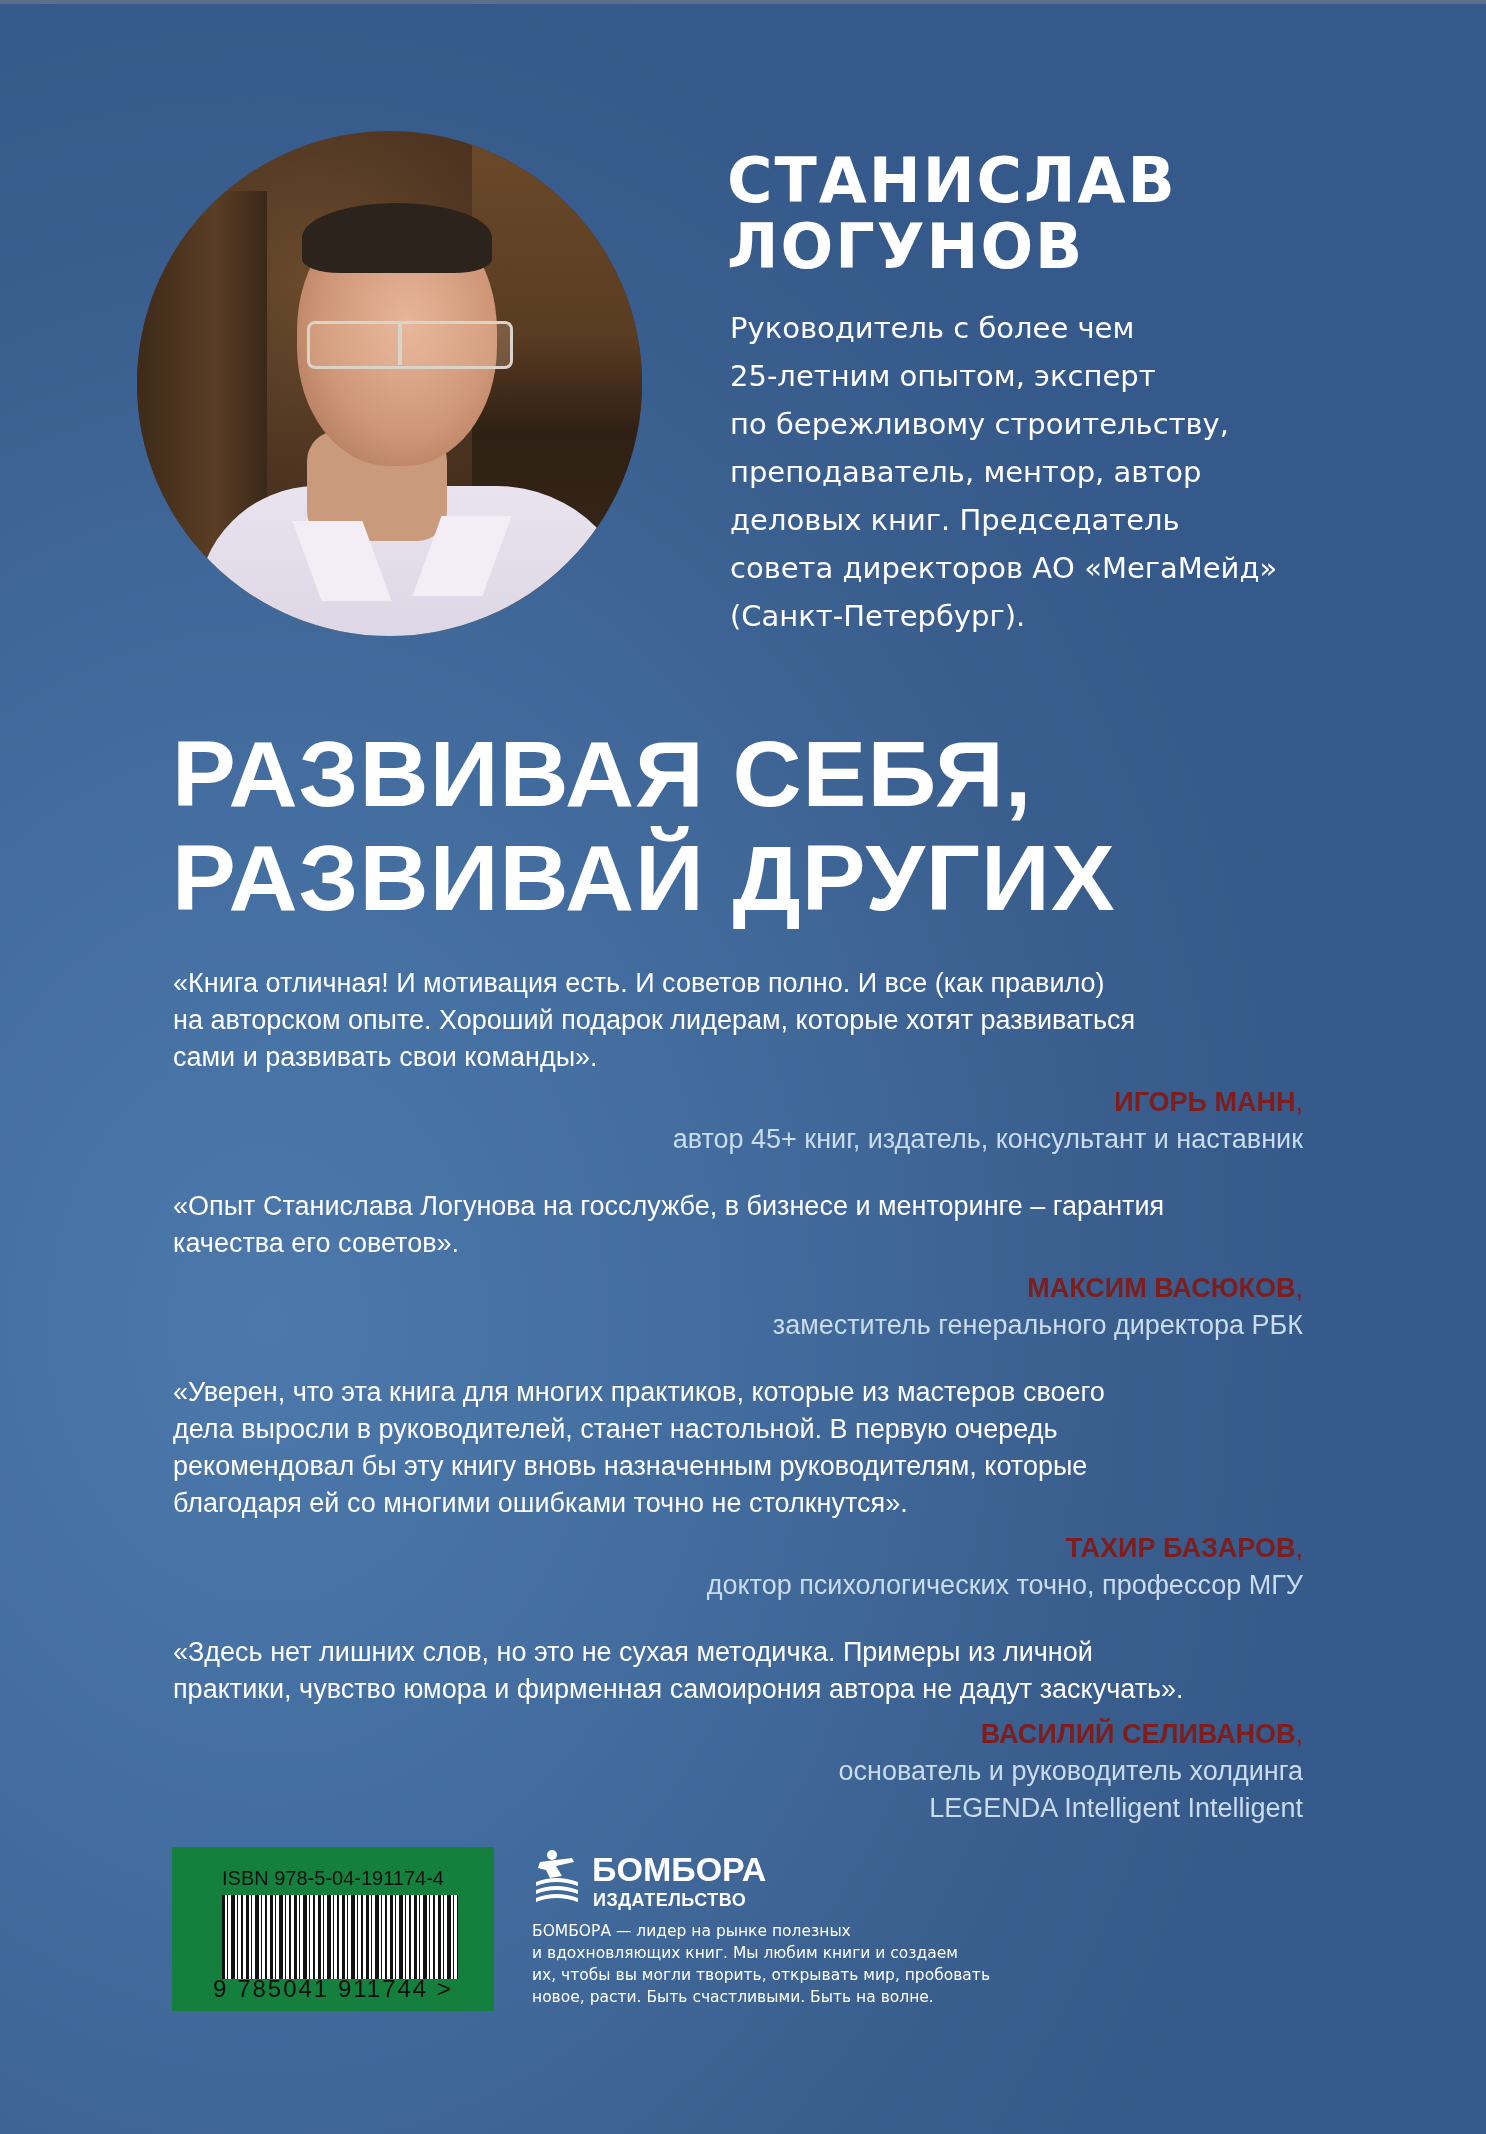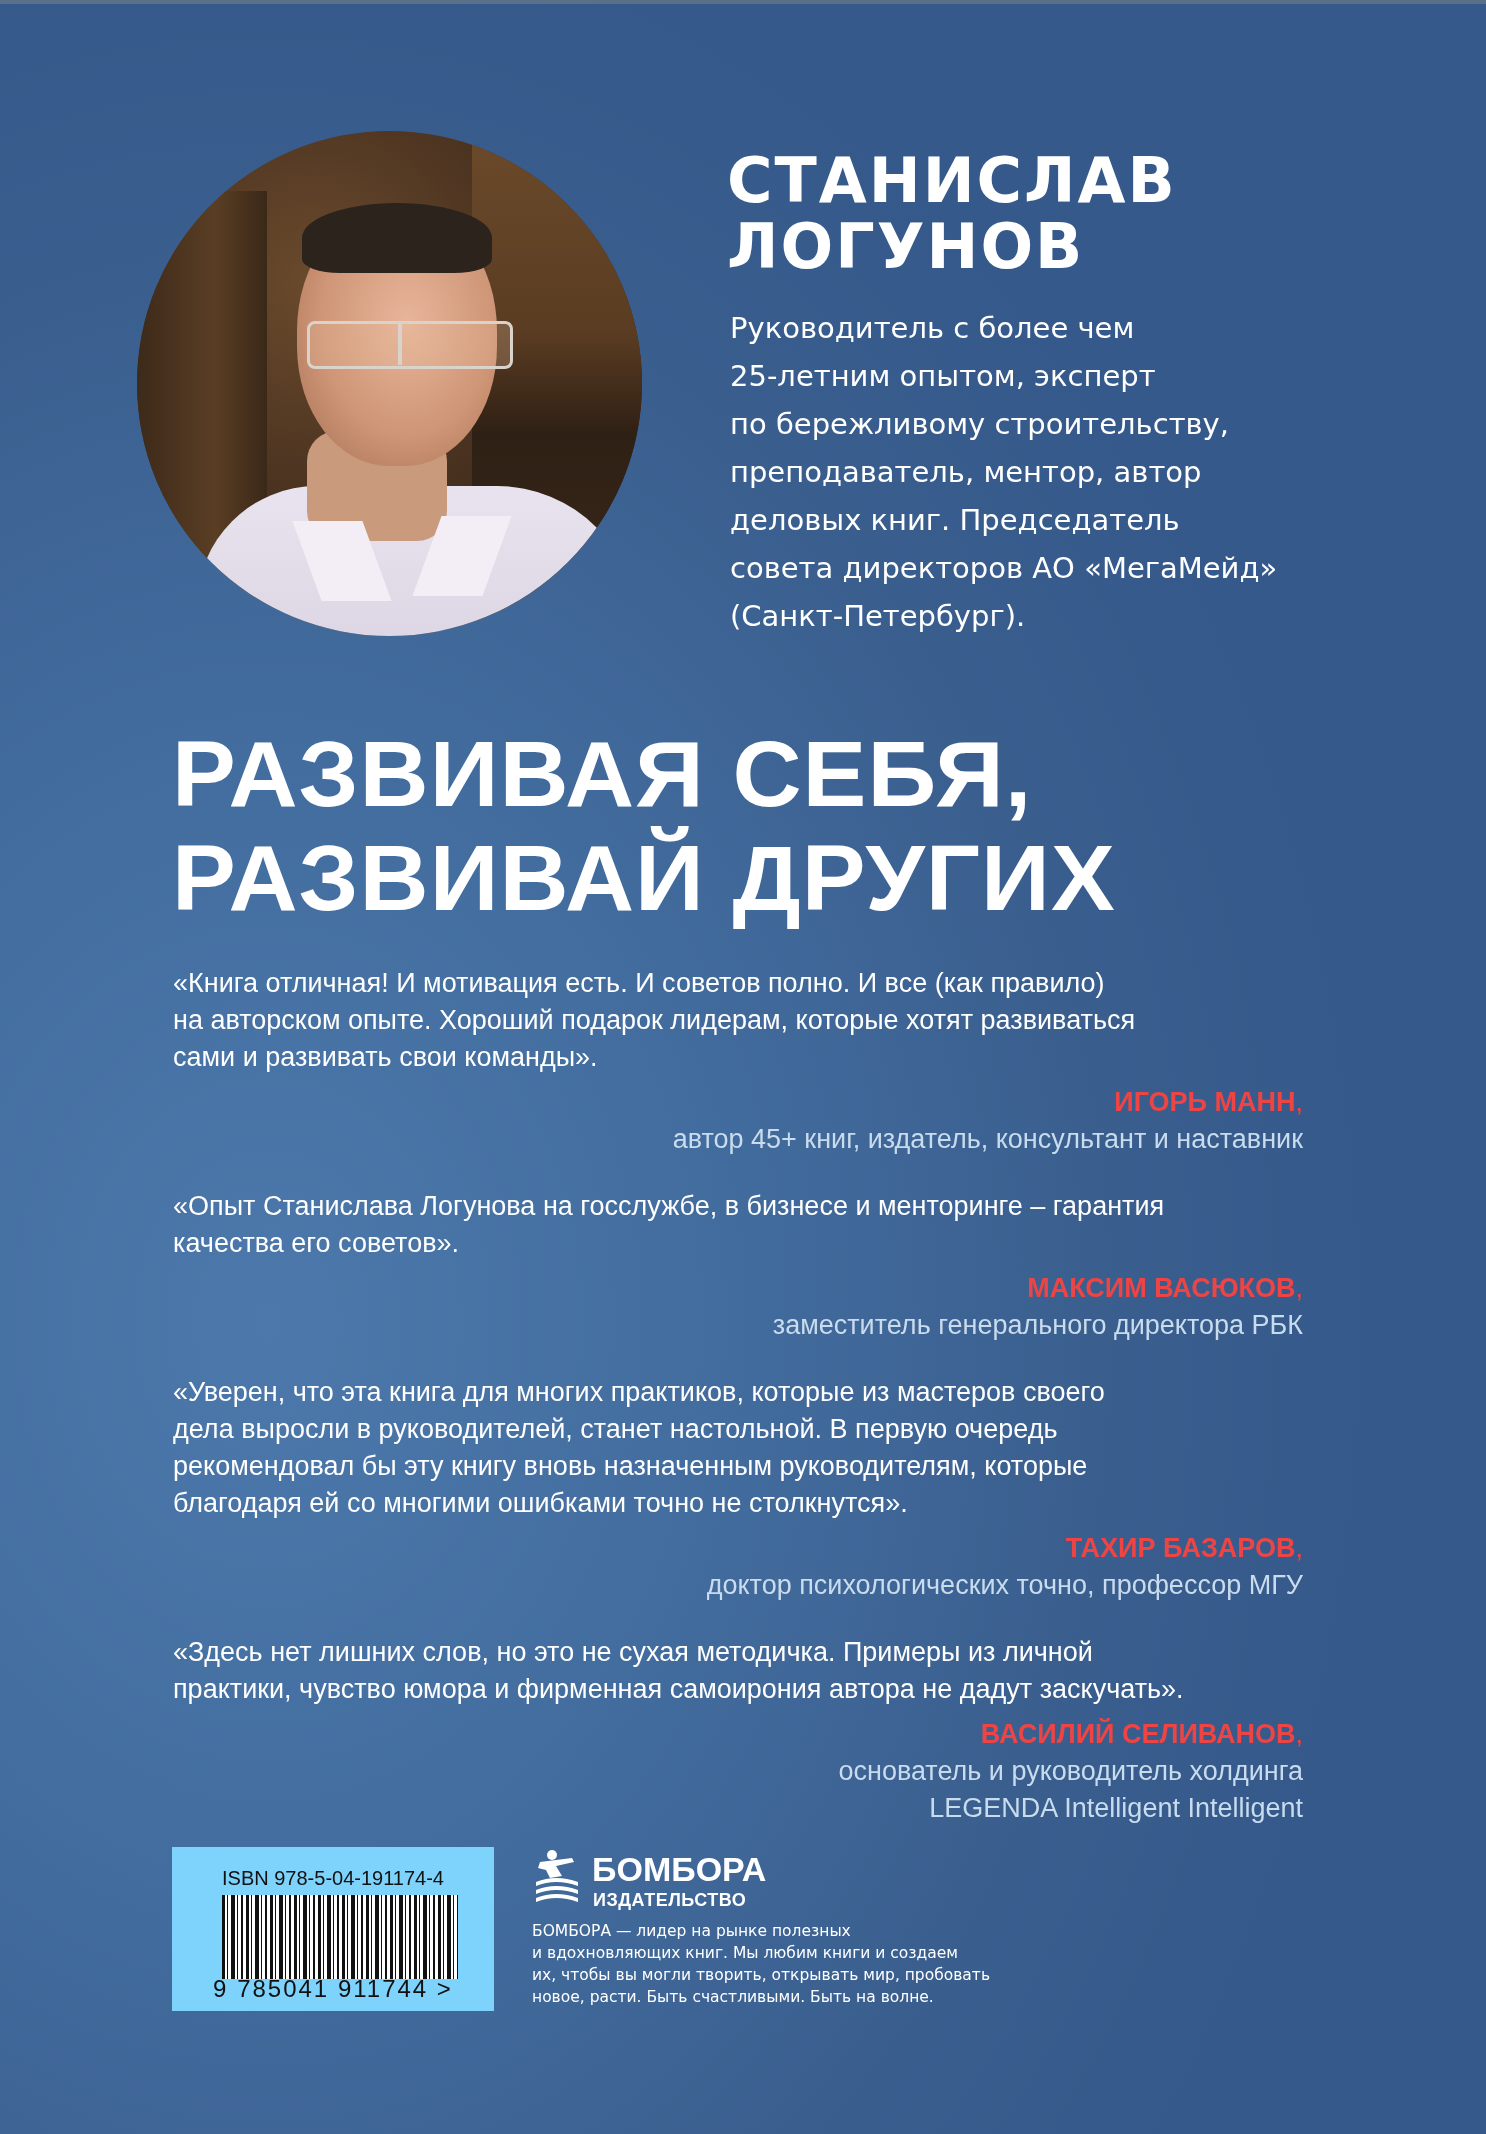--- a/index.html
+++ b/index.html
@@ -53,30 +53,30 @@
 
   
   .reviews { position: absolute; left: 173px; top: 965px; width: 1130px; }
   .review { margin-bottom: 30px; }
   .quote {
     font-family: Liberation Sans, sans-serif; font-size: 27px; line-height: 37px;
     color: #ffffff; text-align: left;
   }
   .reviewer-name {
     text-align: right; font-weight: bold; font-size: 27px; line-height: 37px;
-    color: #ef4444; margin-top: 8px;
+    color: #7f1d1d; margin-top: 8px;
   }
   .reviewer-role {
     text-align: right; font-size: 27px; line-height: 37px; color: #c9dcee;
   }
 
   
   .barcode-box {
     position: absolute; left: 172px; top: 1847px; width: 322px; height: 164px;
-    background: #7dd3fc; color: #111;
+    background: #15803d; color: #111;
   }
   .isbn-text {
     position: absolute; left: 0; right: 0; top: 20px; text-align: center;
     font-family: "Liberation Sans", sans-serif; font-size: 20px; color:#111;
   }
   .bars {
     position: absolute; left: 50px; top: 48px; width: 236px; height: 84px;
     background: repeating-linear-gradient(90deg,
       #111 0 3px, #fff 3px 5px, #111 5px 6px, #fff 6px 9px,
       #111 9px 13px, #fff 13px 15px, #111 15px 16px, #fff 16px 19px,

